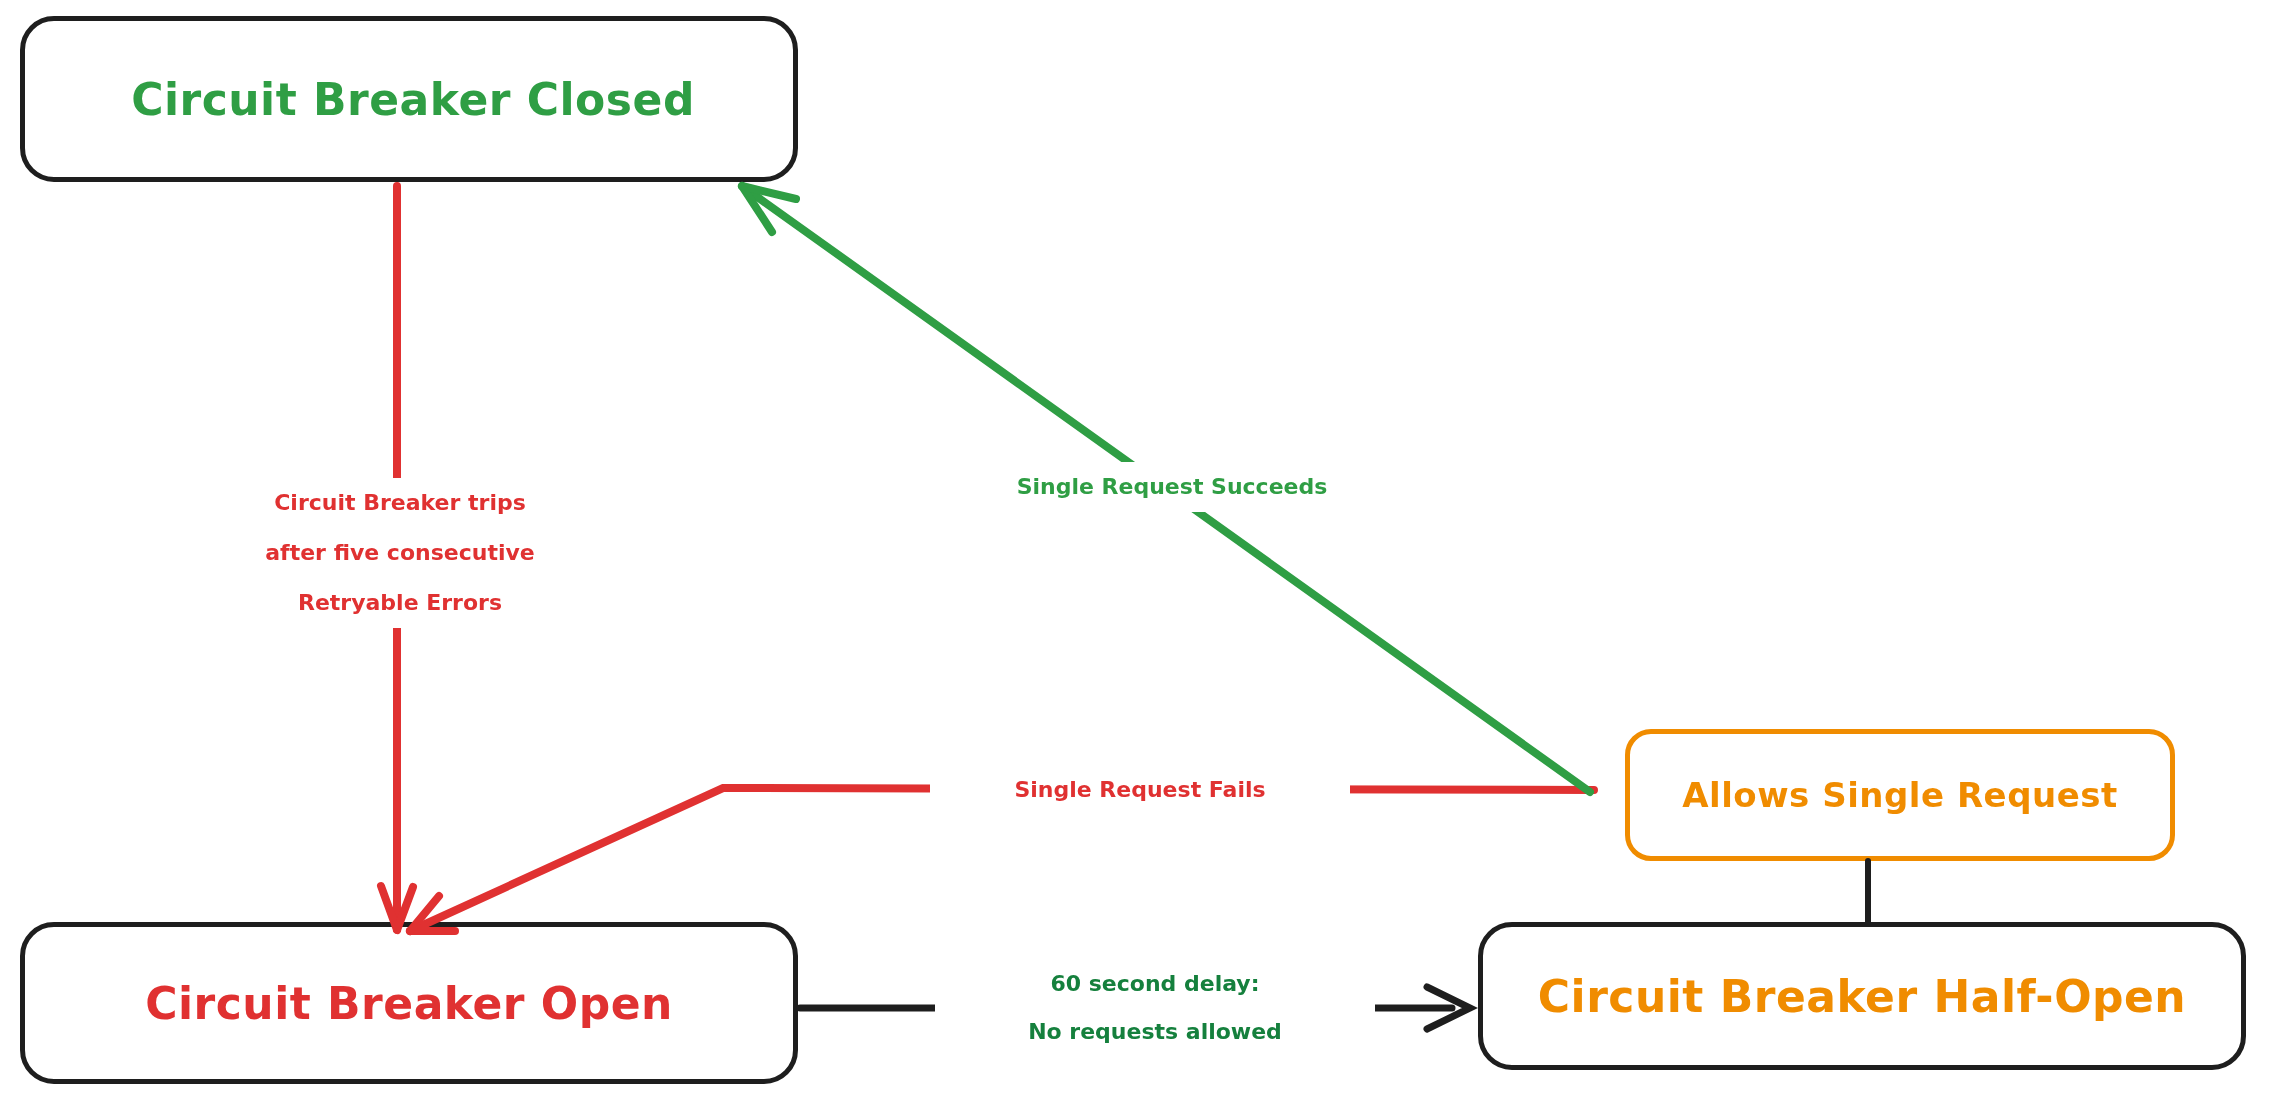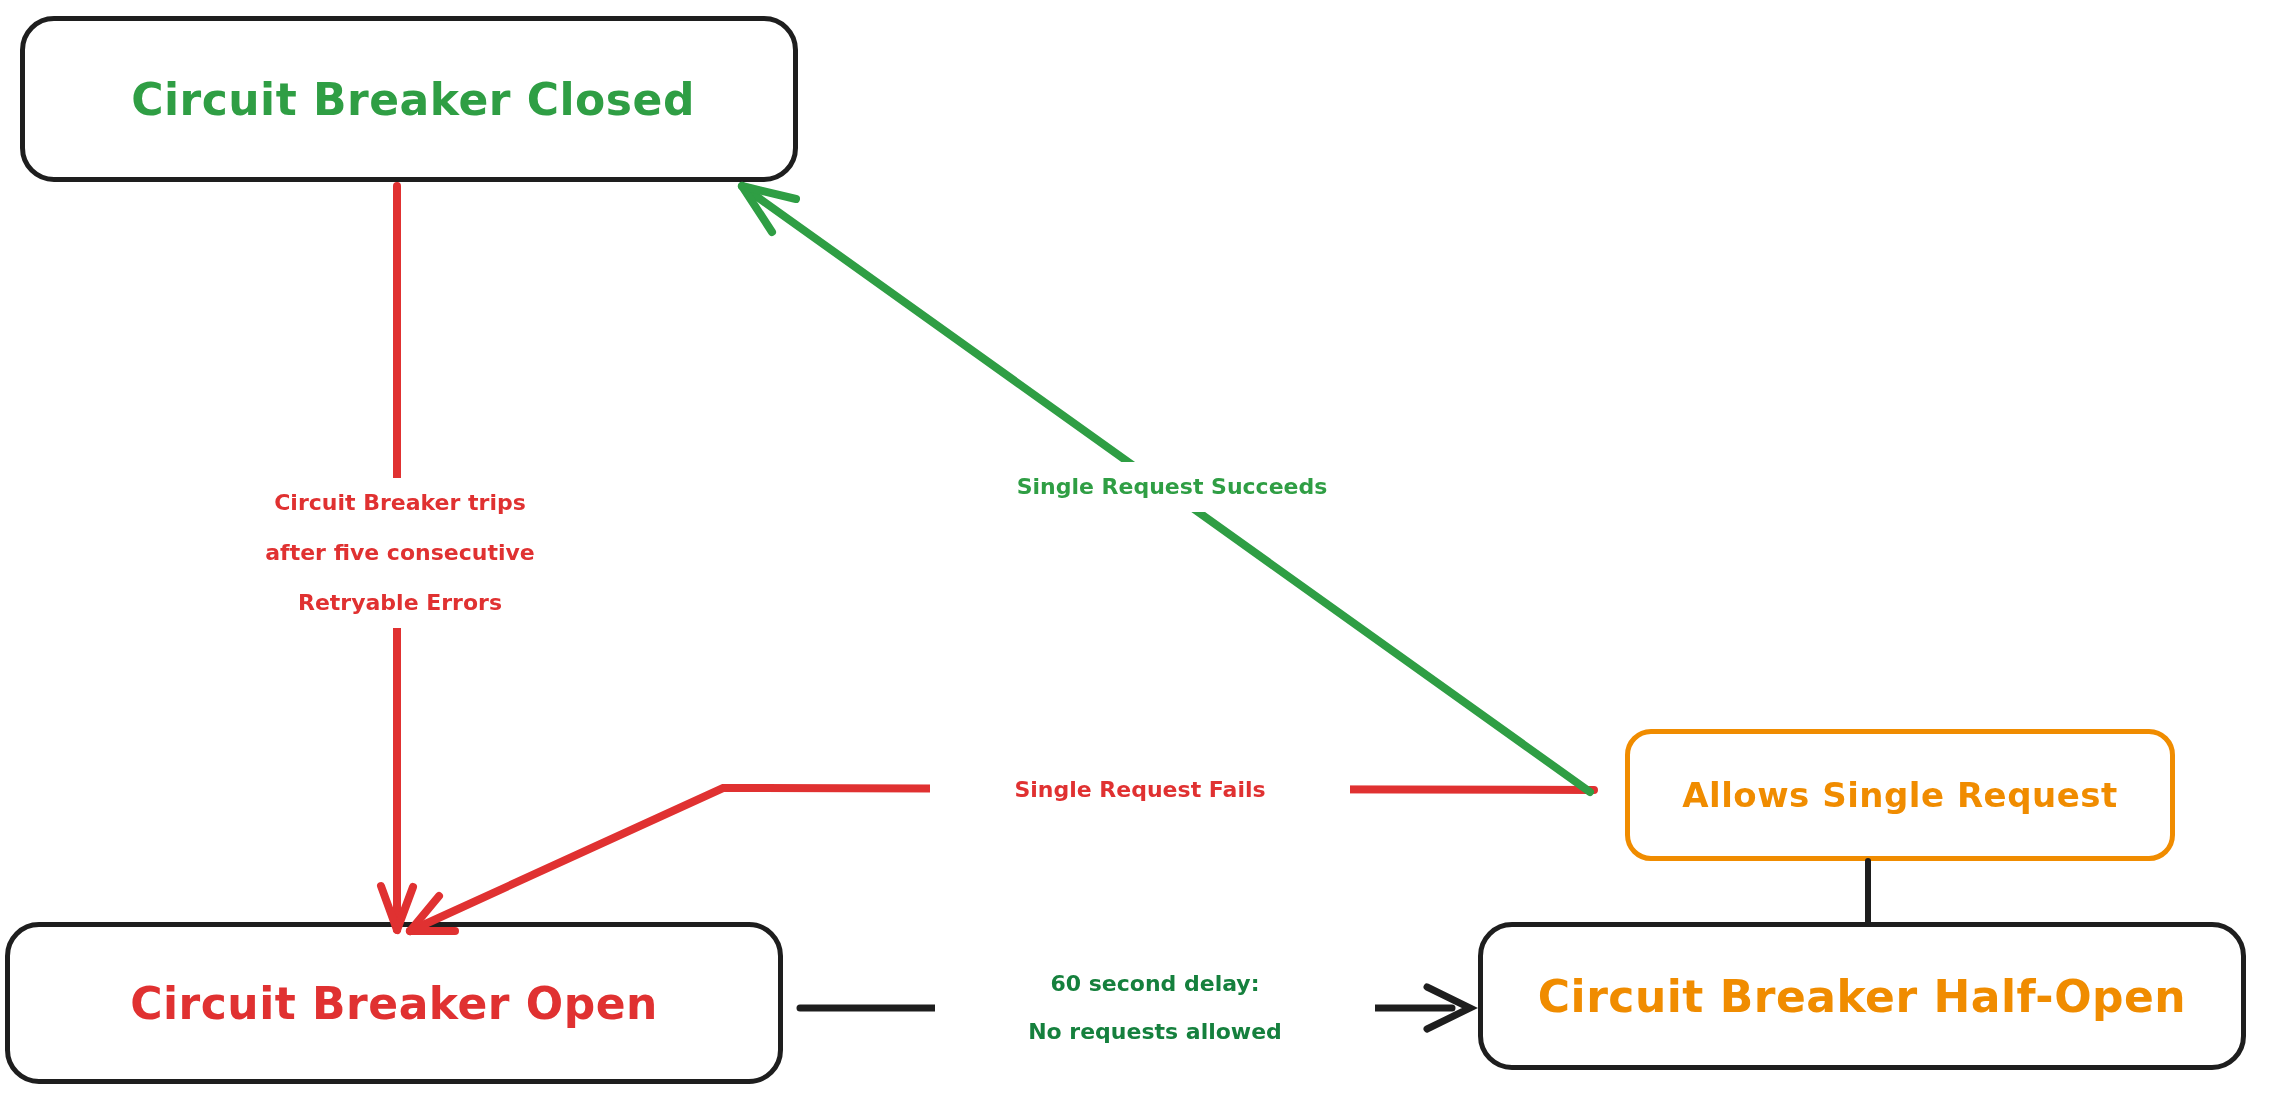--- a/index.html
+++ b/index.html
@@ -24,21 +24,21 @@
     z-index: 1;
     box-sizing: border-box;
   }
   .node .title {
     font-weight: bold;
     font-size: 44px;
     letter-spacing: 0.5px;
     white-space: nowrap;
   }
   #node-closed   { left: 20px;   top: 16px;  width: 778px; height: 166px; }
-  #node-open     { left: 5px;   top: 922px; width: 778px; height: 162px; justify-content: center; }
+  #node-open     { left: 20px;   top: 922px; width: 778px; height: 162px; justify-content: center; }
   #node-halfopen { left: 1478px; top: 922px; width: 768px; height: 148px; }
   #node-allows {
     left: 1596px; top: 729px; width: 550px; height: 132px;
     border: 5px solid #f08c00;
     border-radius: 26px;
     margin-left: 29px;
   }
   #node-allows .title { font-size: 34px; }
   .text-green  { color: #2f9e44; margin-left: 8px; }
   .text-red    { color: #e03131; }

